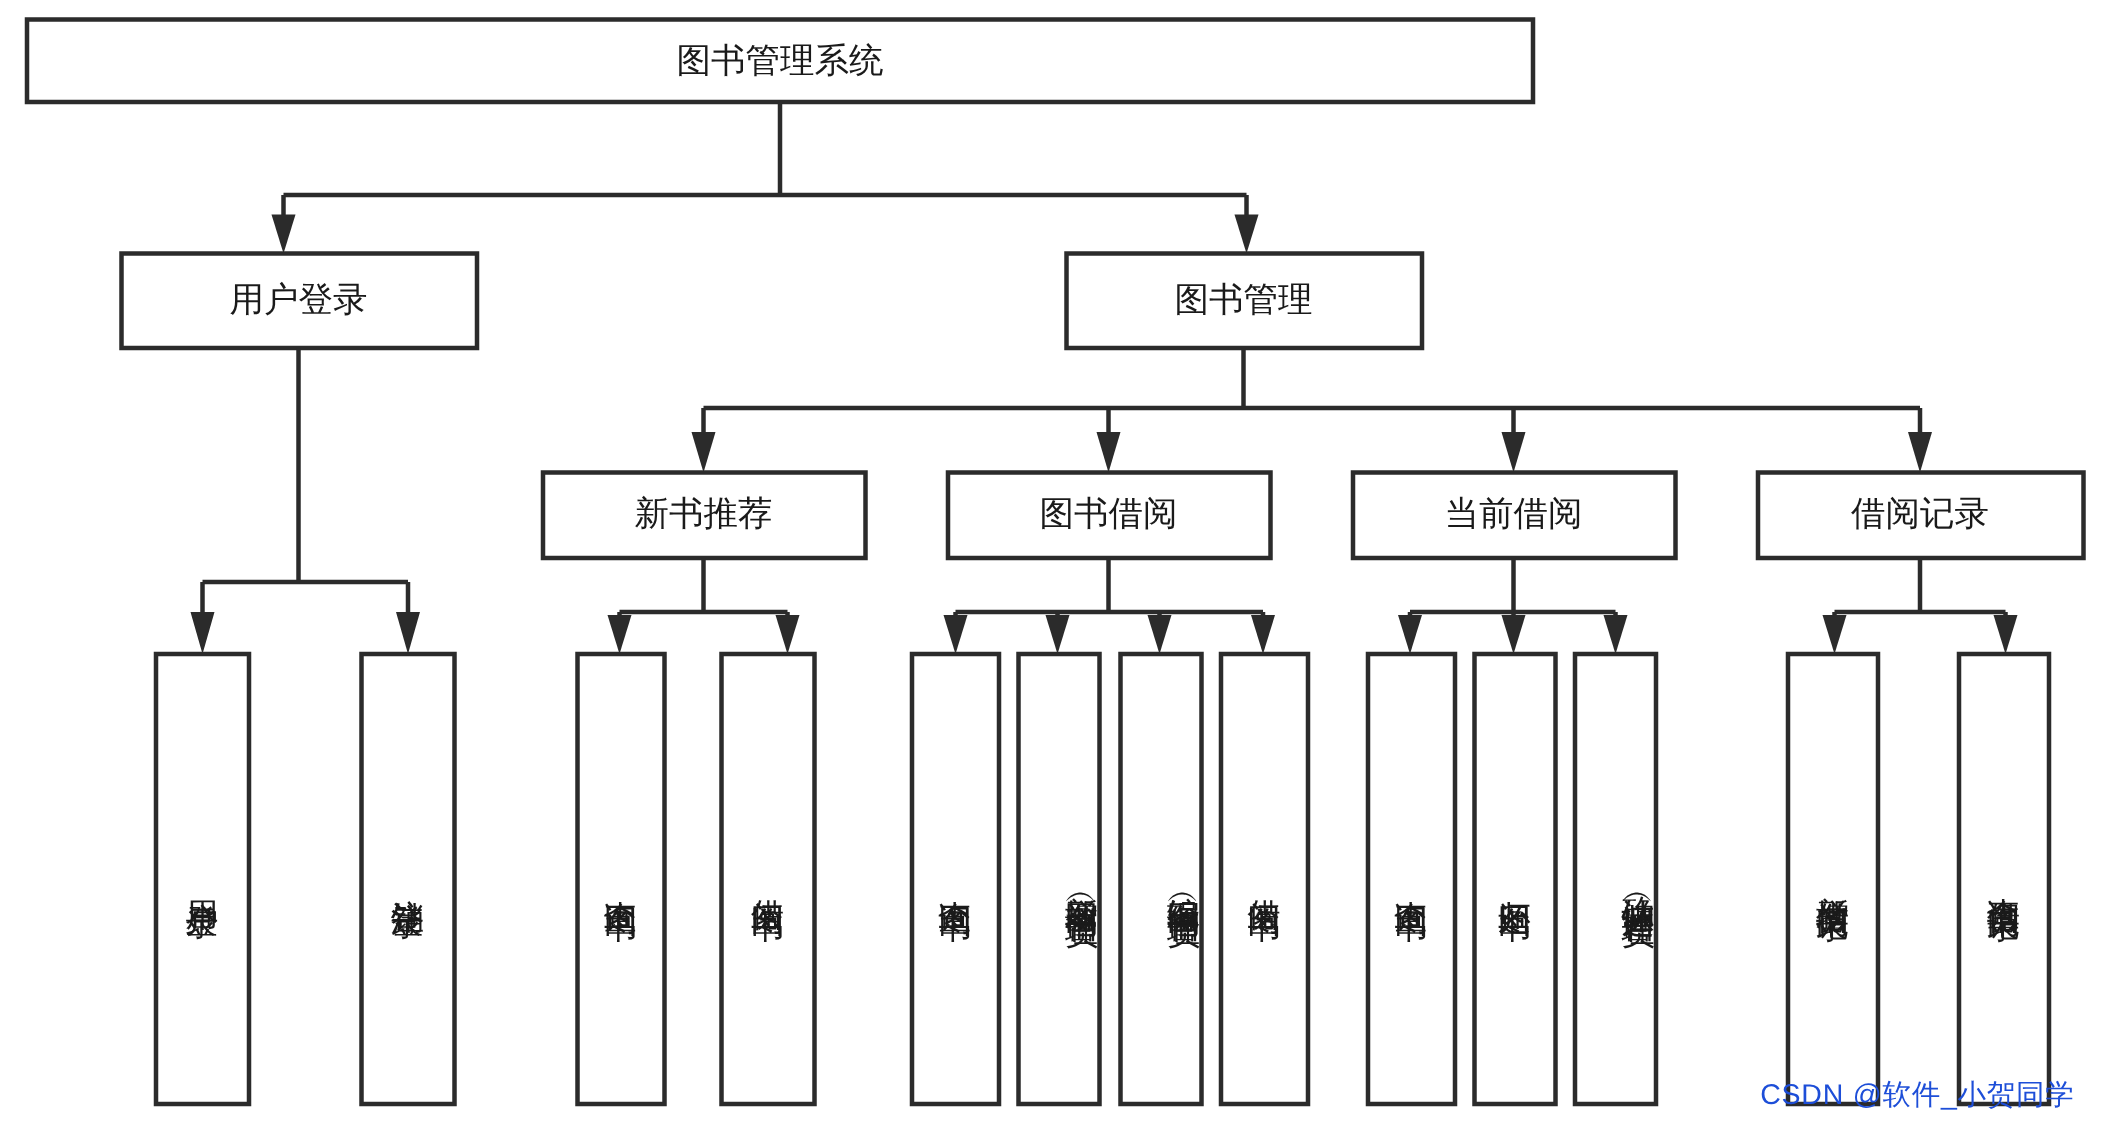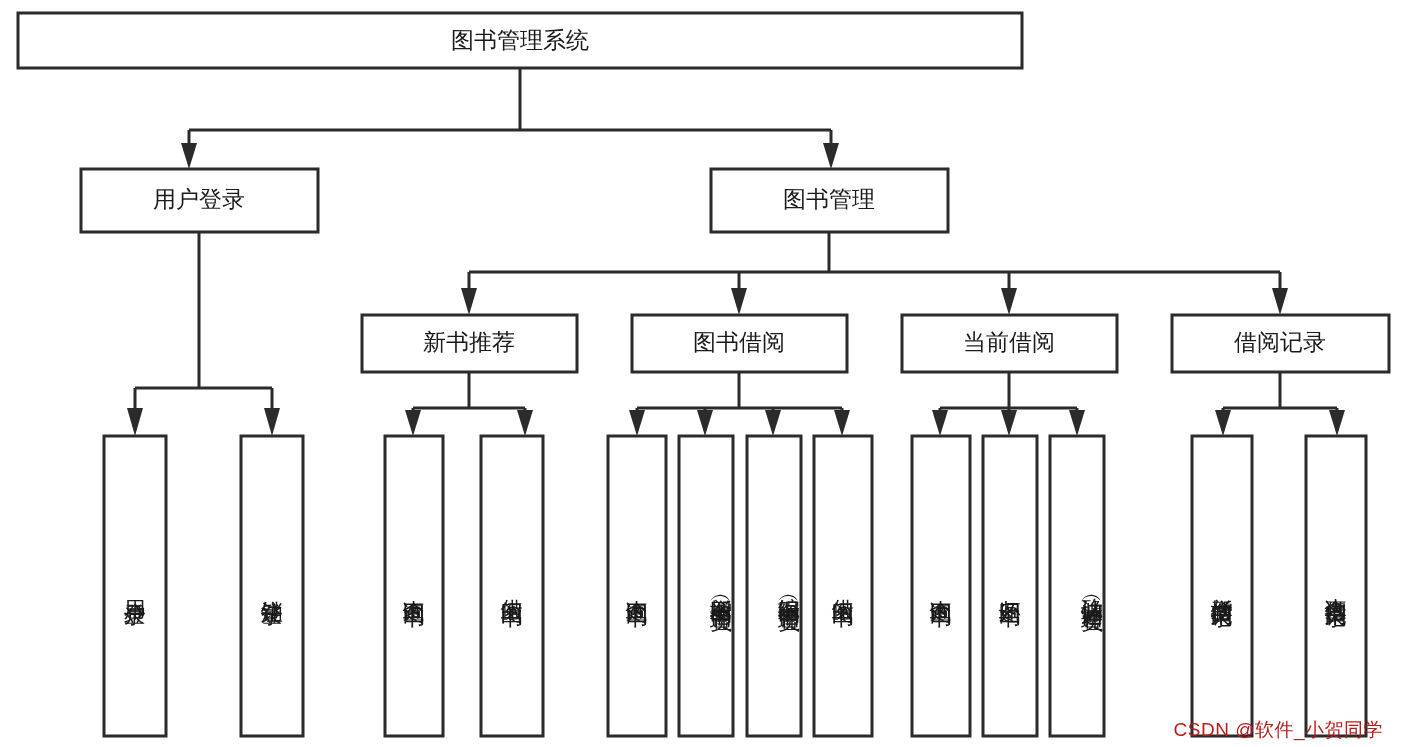--- a/index.html
+++ b/index.html
@@ -62,21 +62,21 @@
     text-align: center;
     pointer-events: none;
     white-space: nowrap;
   }
   .watermark {
     position: absolute;
     right: 10px;
     bottom: 4px;
     font-family: "Liberation Sans", "DejaVu Sans", sans-serif;
     font-size: 19px;
-    color: #b91c1c;
+    color: #1d4ed8;
     letter-spacing: 0.5px;
     user-select: none;
   }
 </style>
 </head>
 <body>
 
 <div id="diagram-root">
 
   <svg id="flow" viewBox="0 0 1405 747">

